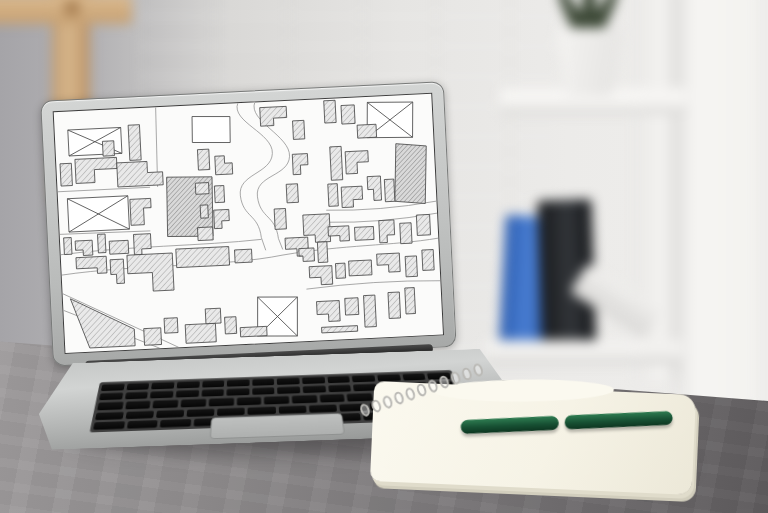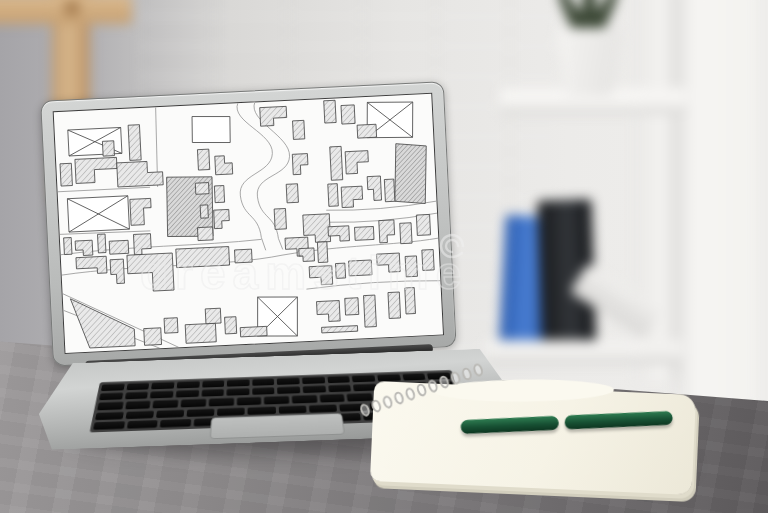--- a/index.html
+++ b/index.html
@@ -316,20 +316,14 @@
         <div class="coil"></div>
         <div class="coil"></div>
         <div class="coil"></div>
       </div>
     <div class="pen">
       <div class="seg cap"></div>
       <div class="seg barrel"></div>
     </div>
   </div>
 
-  <div class="wm">
-    <span class="wm-text">dreamstime</span>
-    <svg class="wm-spiral" viewBox="0 0 40 40">
-      <path d="M20,20 m6,0 a6,6 0 1,0 -6,6 M20,20 m11,0 a11,11 0 1,0 -11,11 a15,15 0 0,0 10,-4" fill="none" stroke="rgba(240,240,240,0.6)" stroke-width="2.4" stroke-linecap="round"></path>
-    </svg>
-  </div>
 
 </div>
 
 </body></html>

